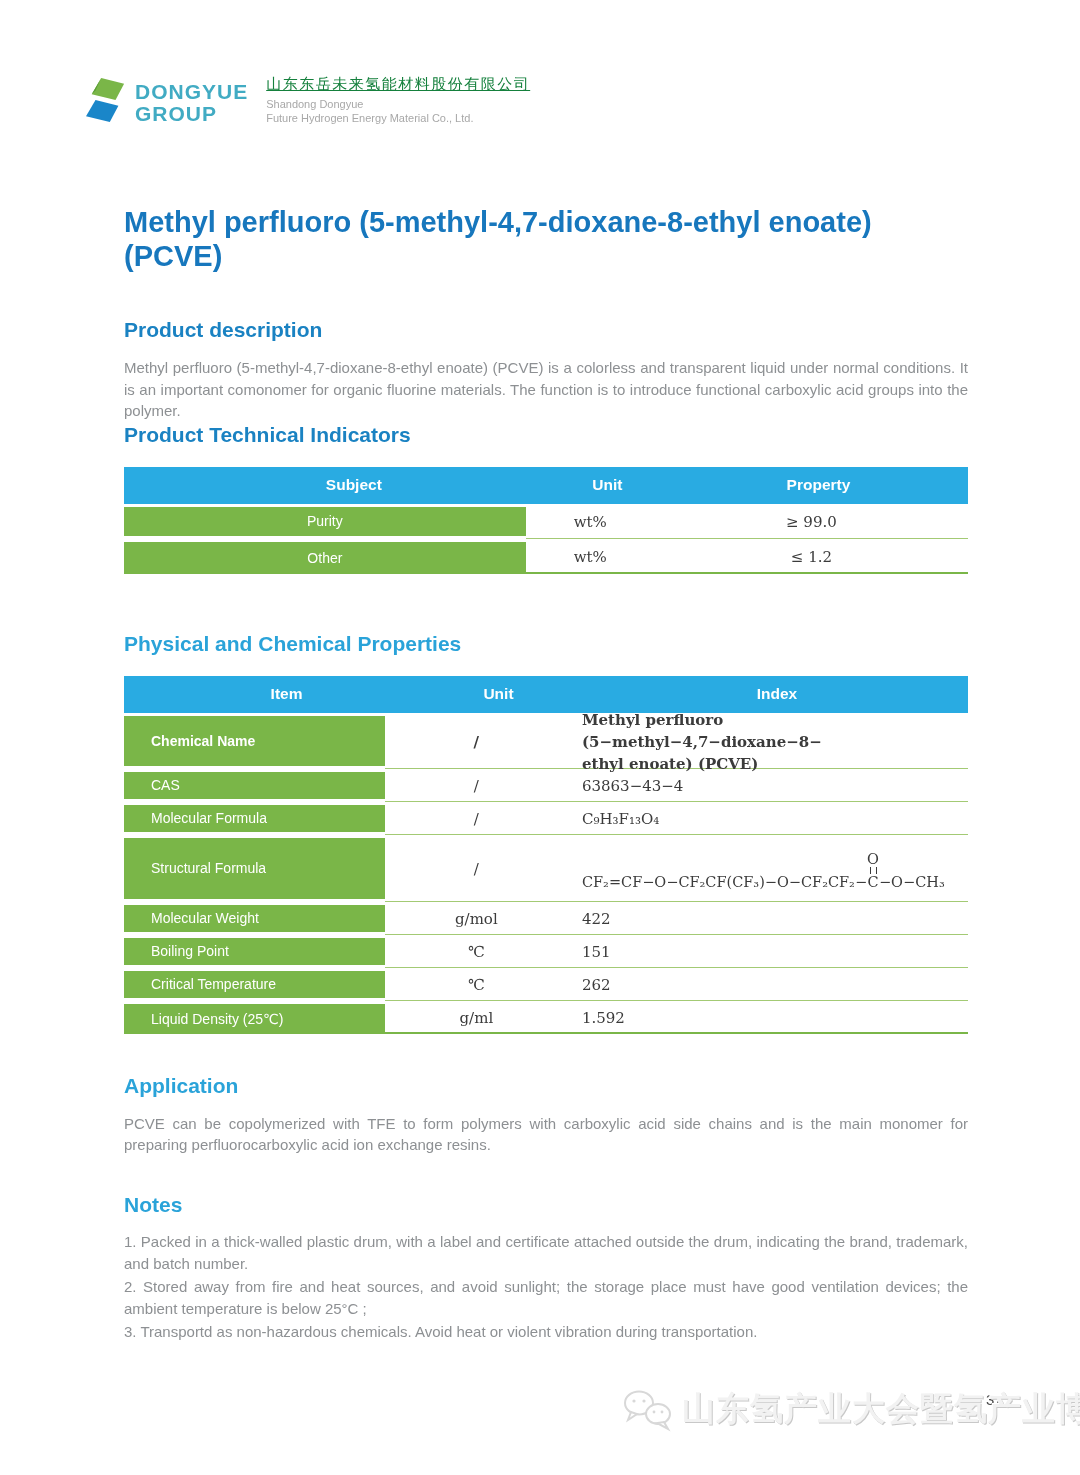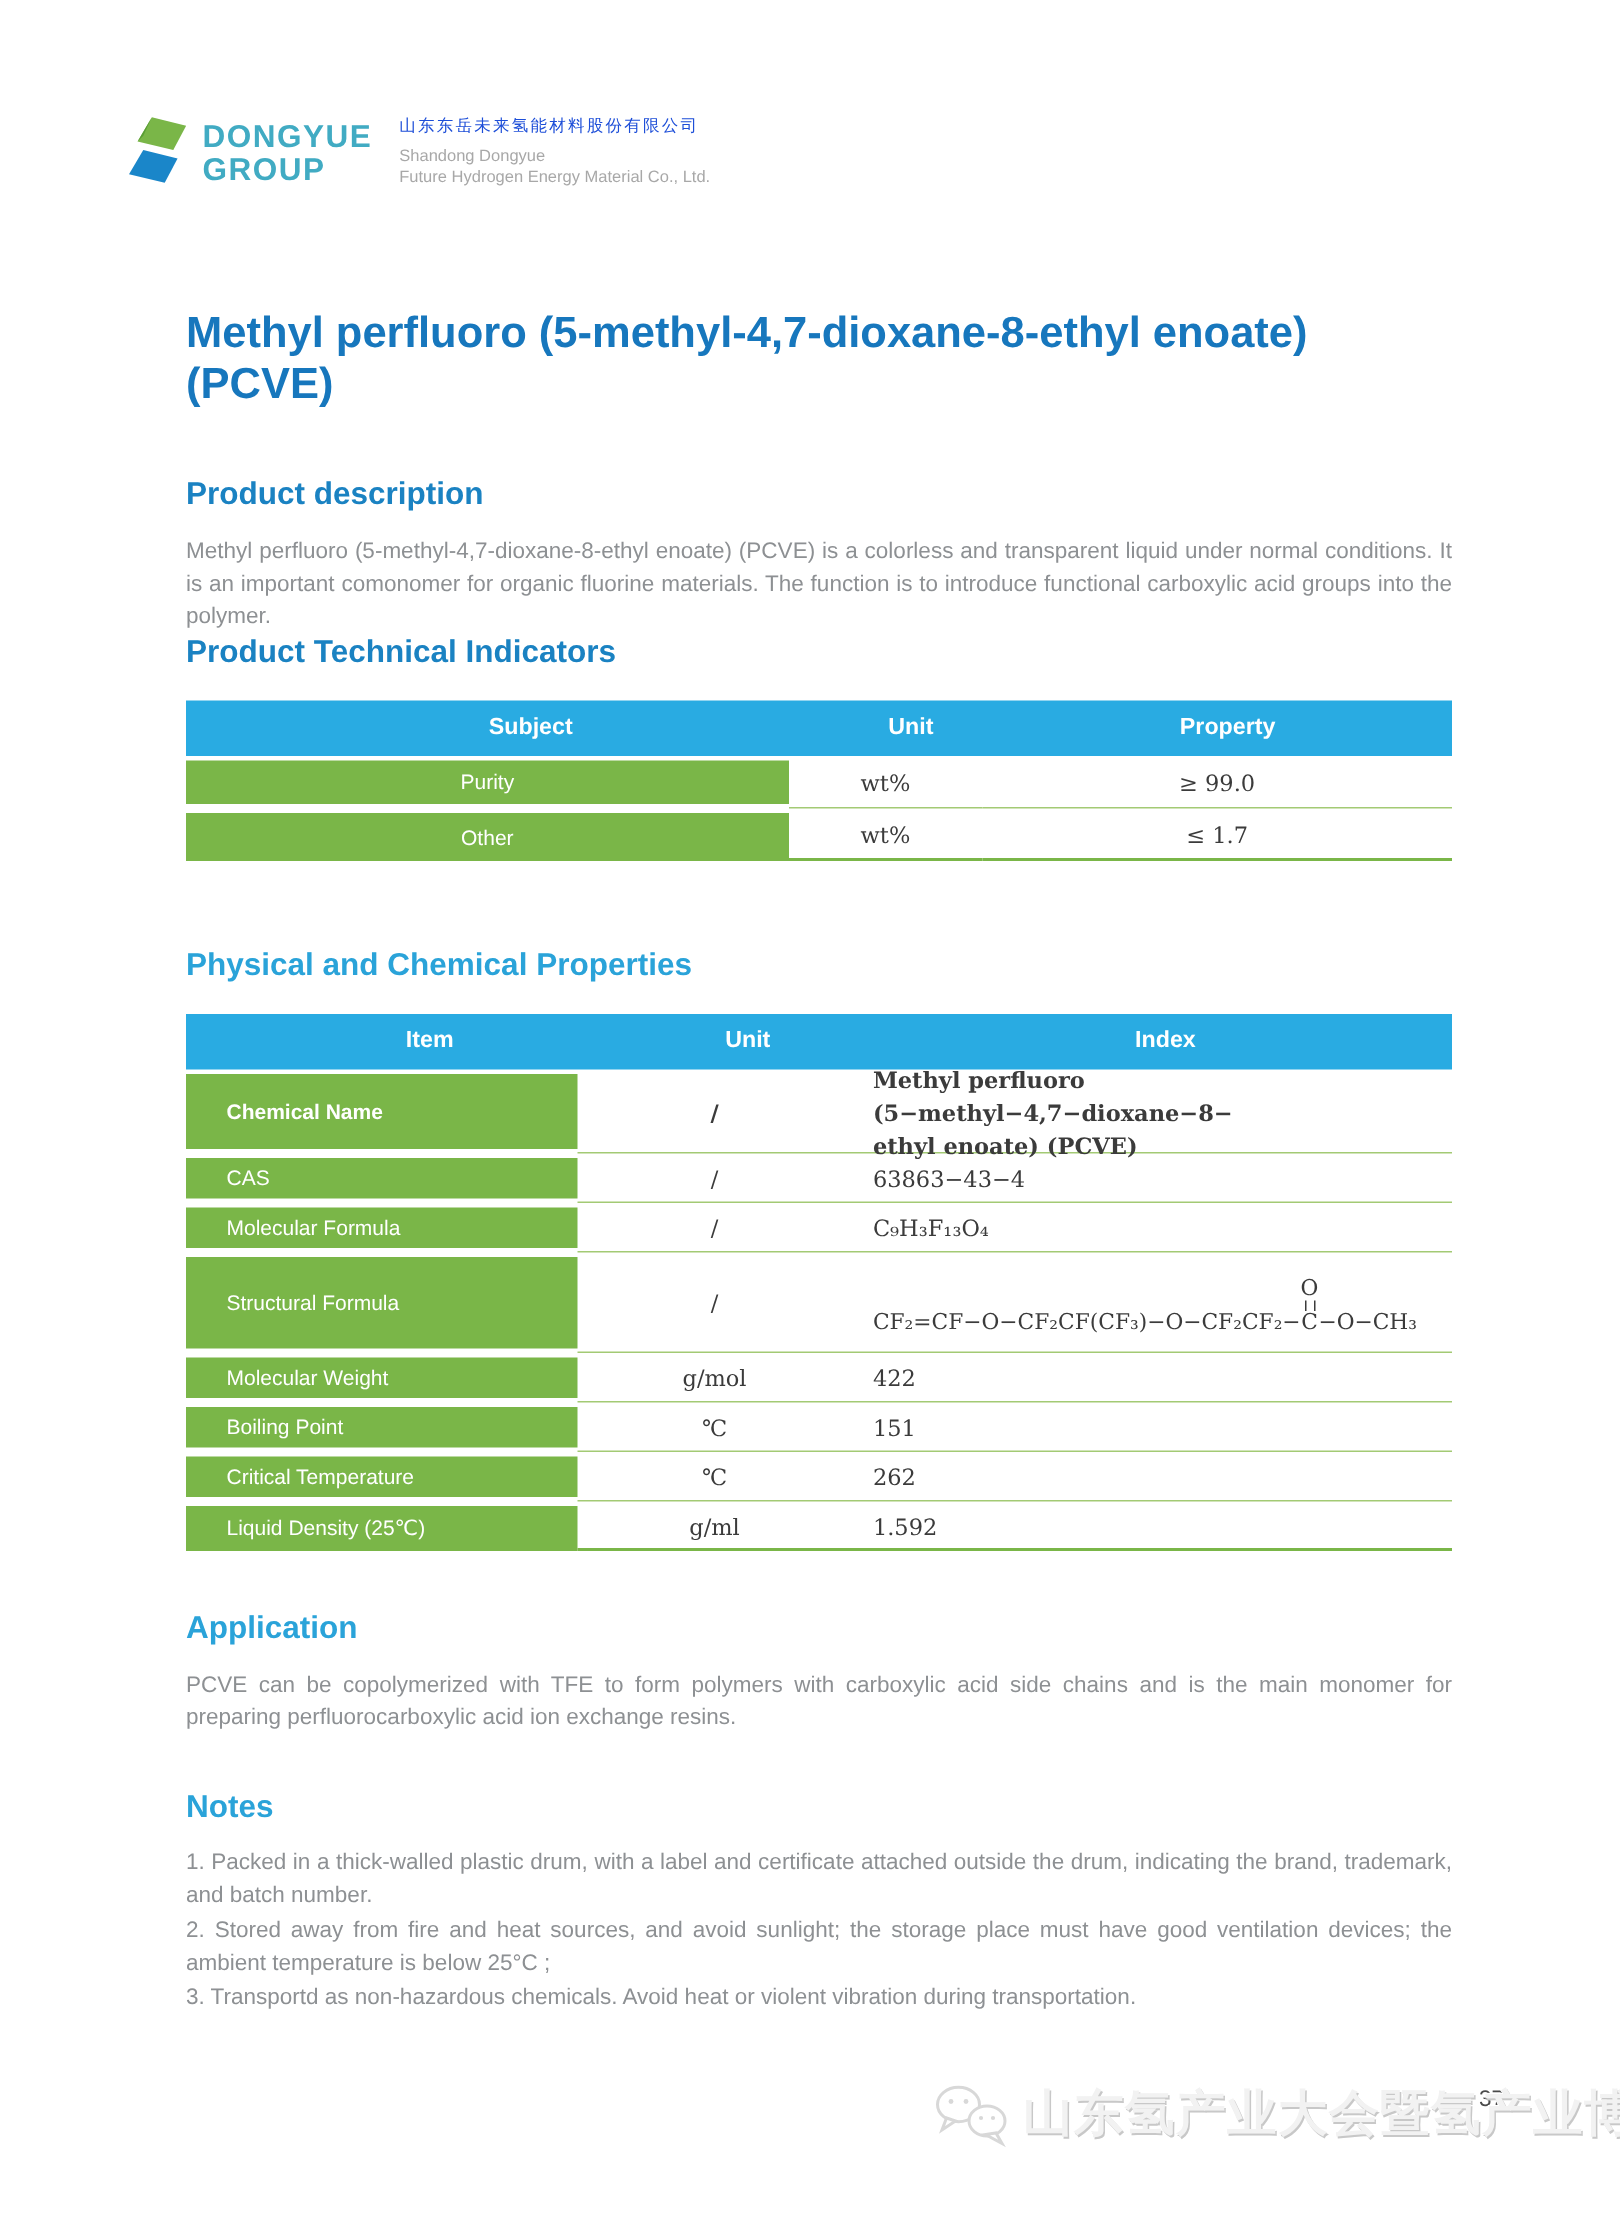--- a/index.html
+++ b/index.html
@@ -10,21 +10,21 @@
   .page{
     position:relative;width:1080px;height:1475px;background:#fff;
     font-family:var(--sans);overflow:hidden;
   }
   
   .header{position:absolute;top:74px;left:86px;display:flex;align-items:flex-end;}
   .logo-mark{width:40px;height:50px;flex:0 0 auto;}
   .logo-text{margin-left:9px;margin-top:1px;font-weight:bold;font-size:21px;line-height:22px;
     color:var(--logo-teal);letter-spacing:1px;}
   .company{margin-left:18px;margin-top:1px;}
-  .company-cn{font-size:11px;color:#1d4ed8;letter-spacing:1.5px;line-height:18px;}
+  .company-cn{font-size:15px;color:#15803d;letter-spacing:1.5px;line-height:18px;text-decoration:underline;}
   .company-en{font-size:11px;color:#a8a8a8;line-height:14px;}
   .company-en.first{margin-top:4px;}
 
   
   .content{position:absolute;top:0;left:124px;width:844px;}
   .doc-title{margin:205px 0 0 0;font-size:29px;line-height:34px;font-weight:bold;
     color:var(--title-blue);}
   h2{margin:0;font-size:21px;line-height:25px;font-weight:bold;}
   .h-blue{color:var(--heading-blue);}
   .h-cyan{color:var(--heading-cyan);}
@@ -115,21 +115,21 @@
         <span class="t1c3">Property</span>
       </div>
       <div class="trow r32">
         <div class="cell gcell t1c1">Purity</div>
         <div class="cell wcell t1c2">wt%</div>
         <div class="cell wcell t1c3">≥ 99.0</div>
       </div>
       <div class="trow r32 last">
         <div class="cell gcell t1c1">Other</div>
         <div class="cell wcell t1c2">wt%</div>
-        <div class="cell wcell t1c3">≤ 1.7</div>
+        <div class="cell wcell t1c3">≤ 1.2</div>
       </div>
     </div>
 
     <h2 class="h-cyan mt-pcp">Physical and Chemical Properties</h2>
 
     <div class="dtable t2">
       <div class="thead">
         <span class="t2c1">Item</span>
         <span class="t2c2">Unit</span>
         <span class="t2c3">Index</span>

